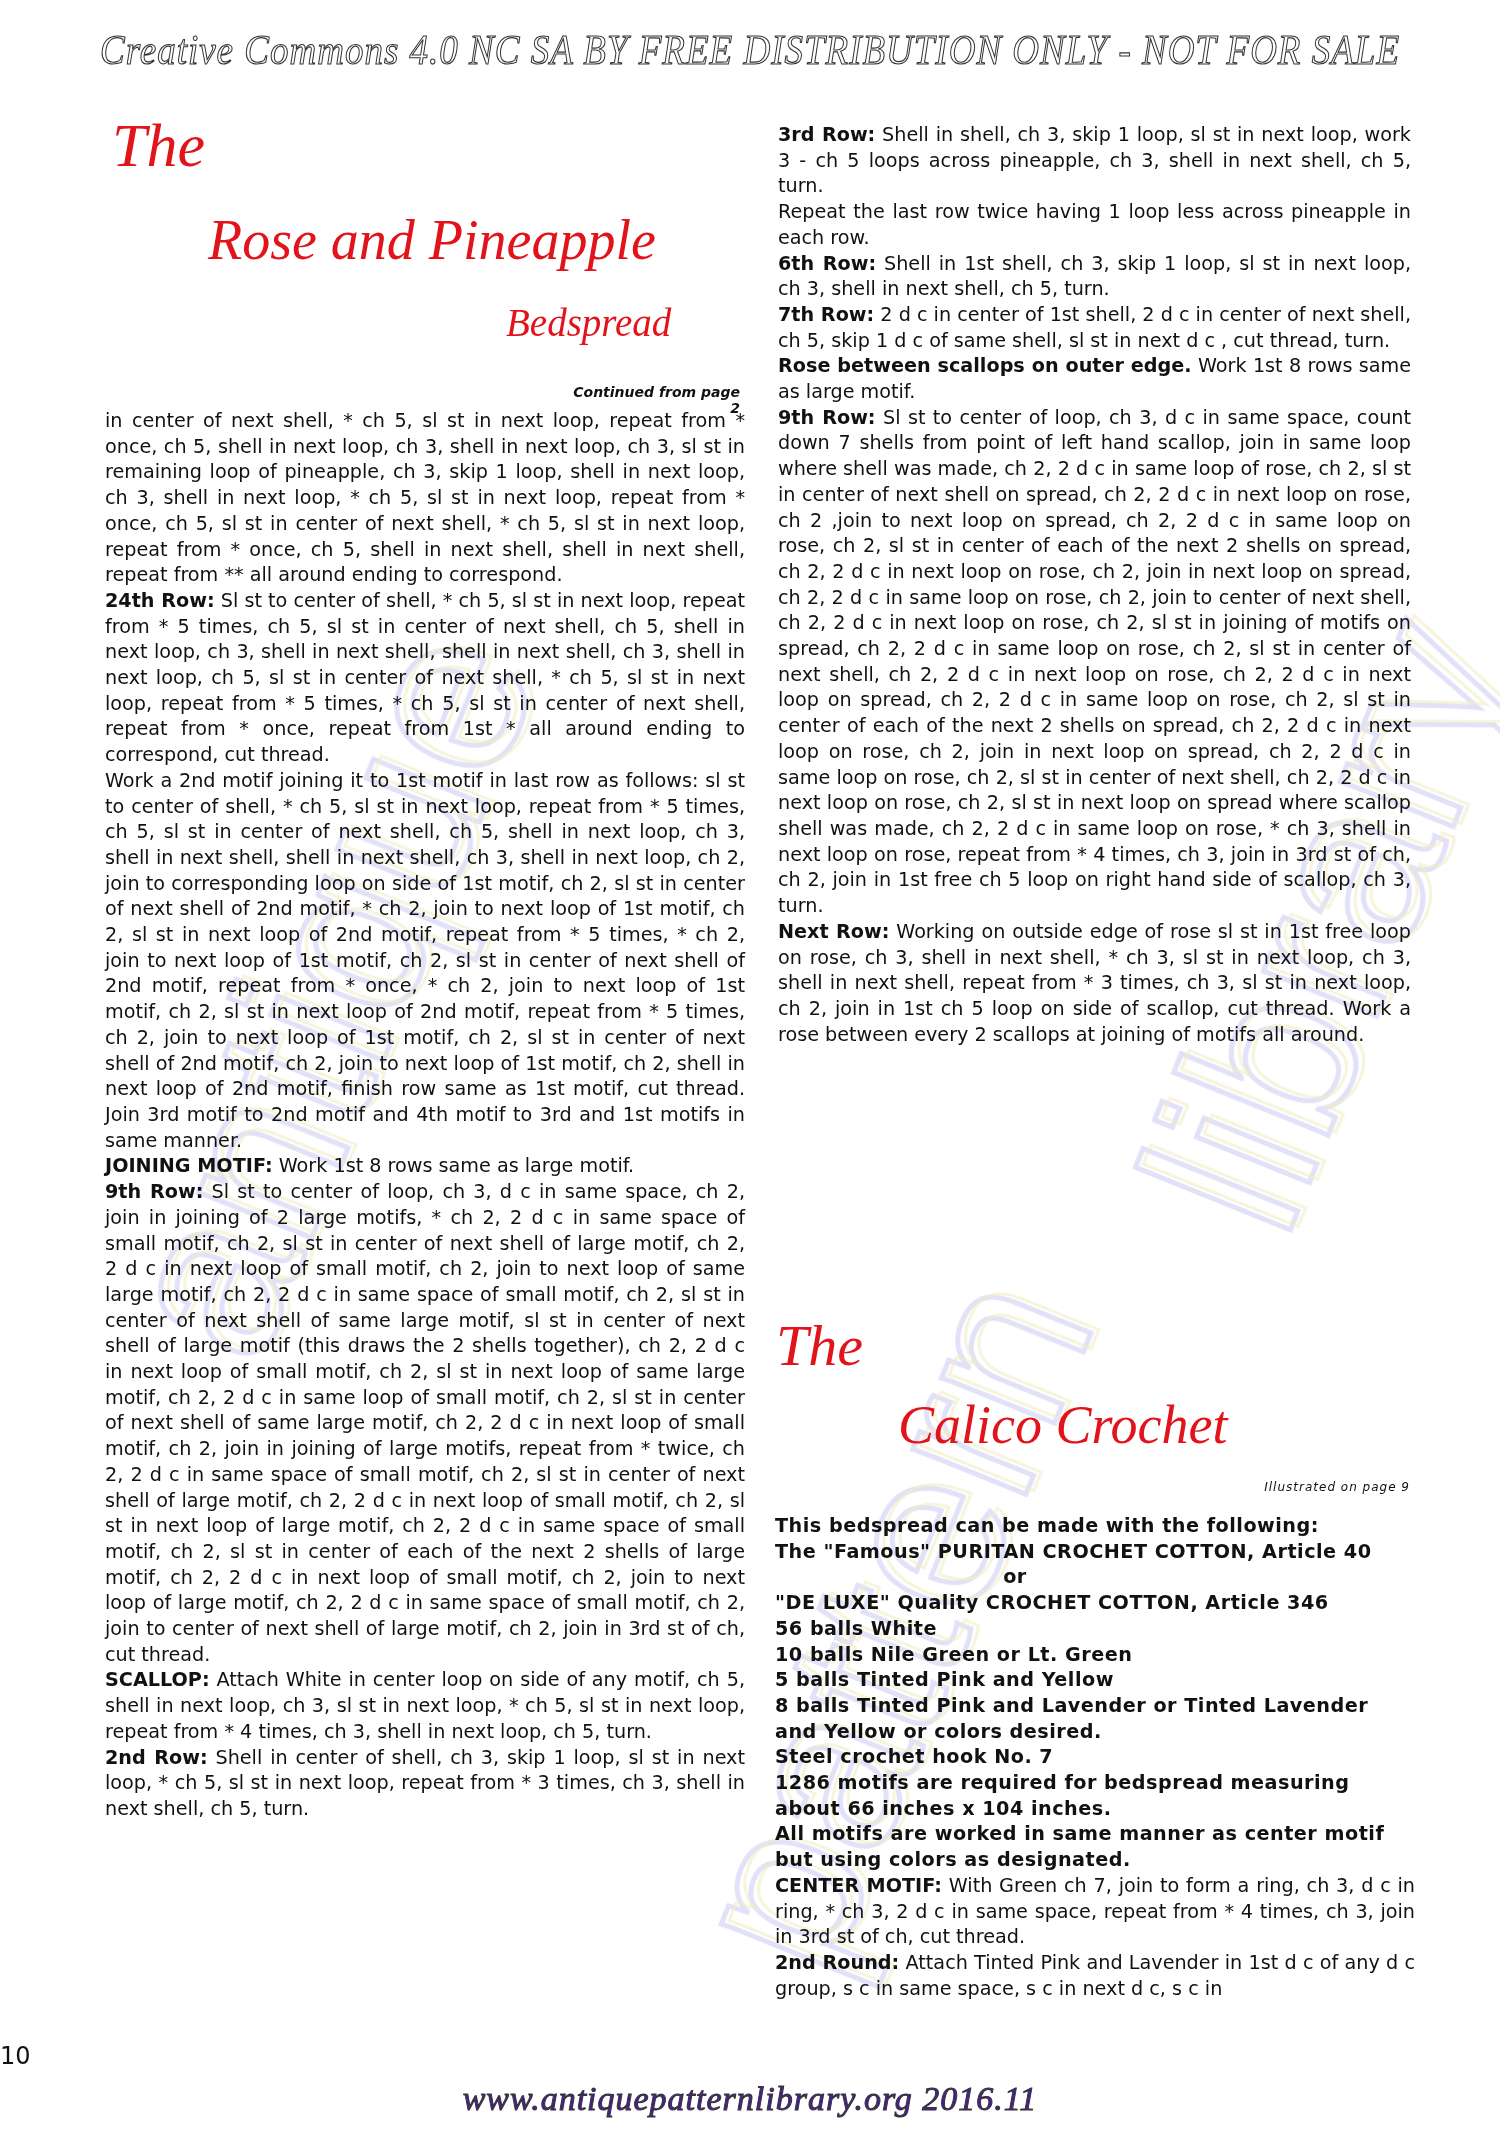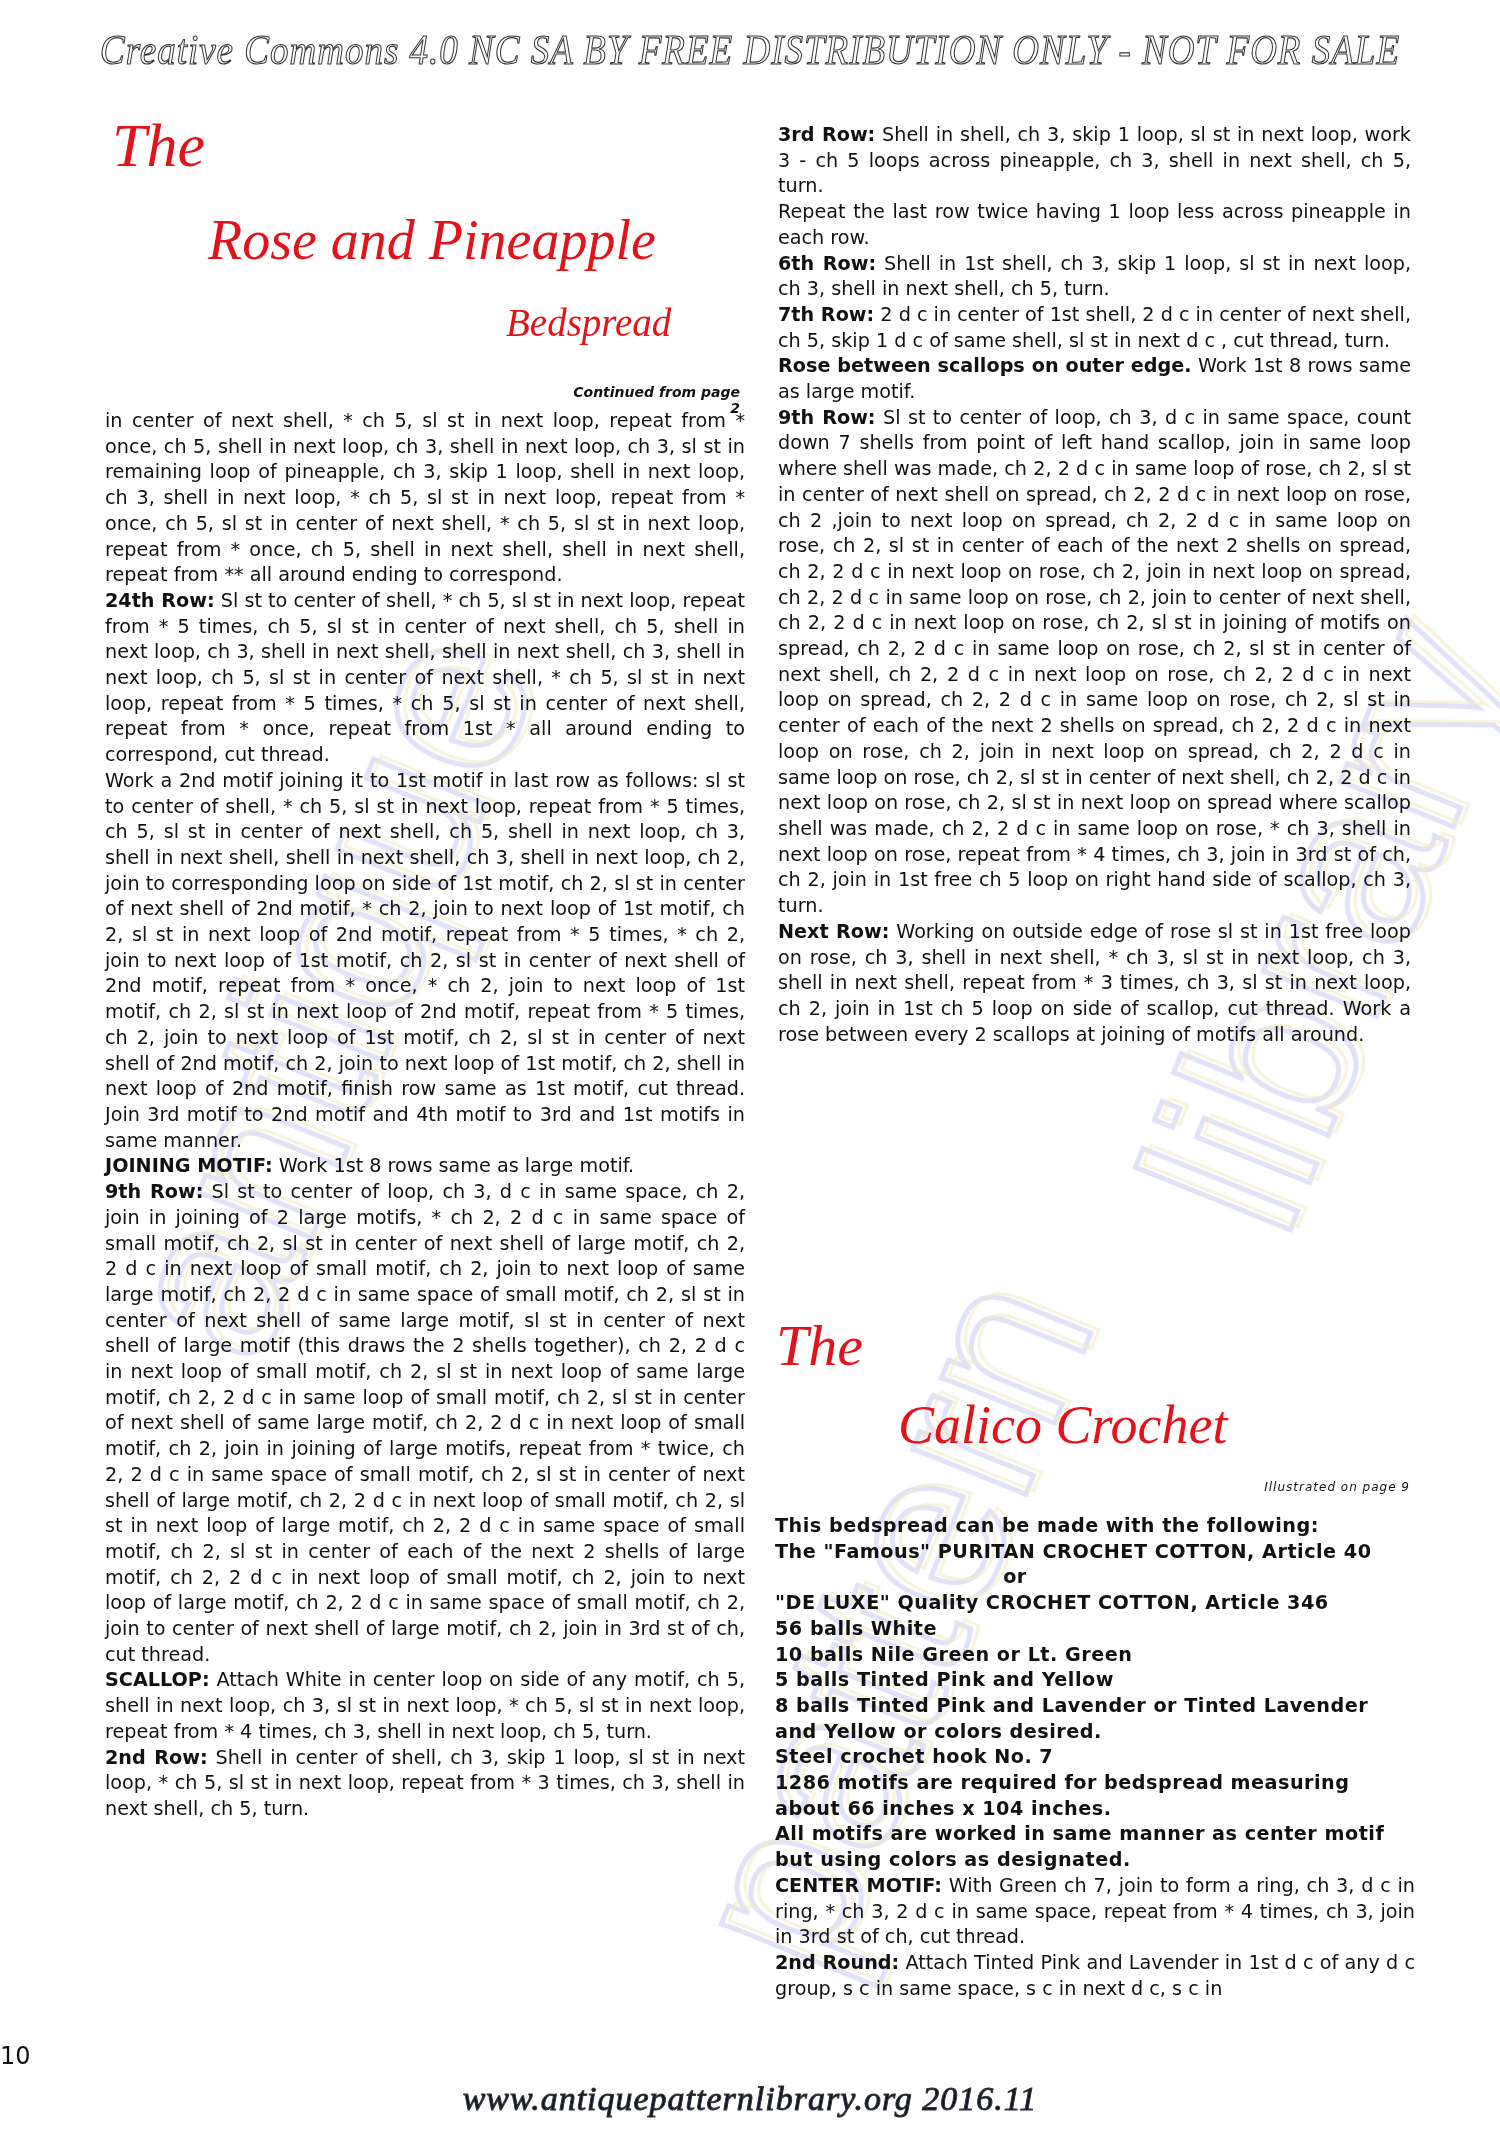--- a/index.html
+++ b/index.html
@@ -5,21 +5,21 @@
   html, body { margin: 0; padding: 0; background: #ffffff; }
   body { width: 1500px; height: 2145px; position: relative; overflow: hidden;
          font-family: "DejaVu Sans", sans-serif; color: #111; }
 
   .banner { position: absolute; left: 0; top: 28px; width: 1500px; text-align: center;
             font-family: "Liberation Serif", serif; font-style: italic; font-size: 37px;
             letter-spacing: 1px; color: #fff;
             -webkit-text-stroke: 1px #333; transform: scaleY(1.15); }
   .footer-url { position: absolute; left: 0; top: 2080px; width: 1500px; text-align: center;
             font-family: "Liberation Serif", serif; font-style: italic; font-size: 34px;
-            color: #0f172a; -webkit-text-stroke: 1px #333; letter-spacing: 1px; }
+            color: #4c1d95; -webkit-text-stroke: 1px #333; letter-spacing: 1px; }
   .page-num { position: absolute; left: 0; top: 2042px; width: 1500px; 
             font-size: 24px; color: #111; }
 
   .watermark { position: absolute; left: 0; top: 0; width: 1500px; height: 2145px; pointer-events: none; }
 
   .title-red { position: absolute; color: #e2141b; font-family: "Liberation Serif", serif;
                font-style: italic; font-weight: normal; white-space: nowrap; }
 
   .col { position: absolute; font-size: 19.2px; line-height: 25.7px; text-align: justify; }
   .col p { margin: 0; }

